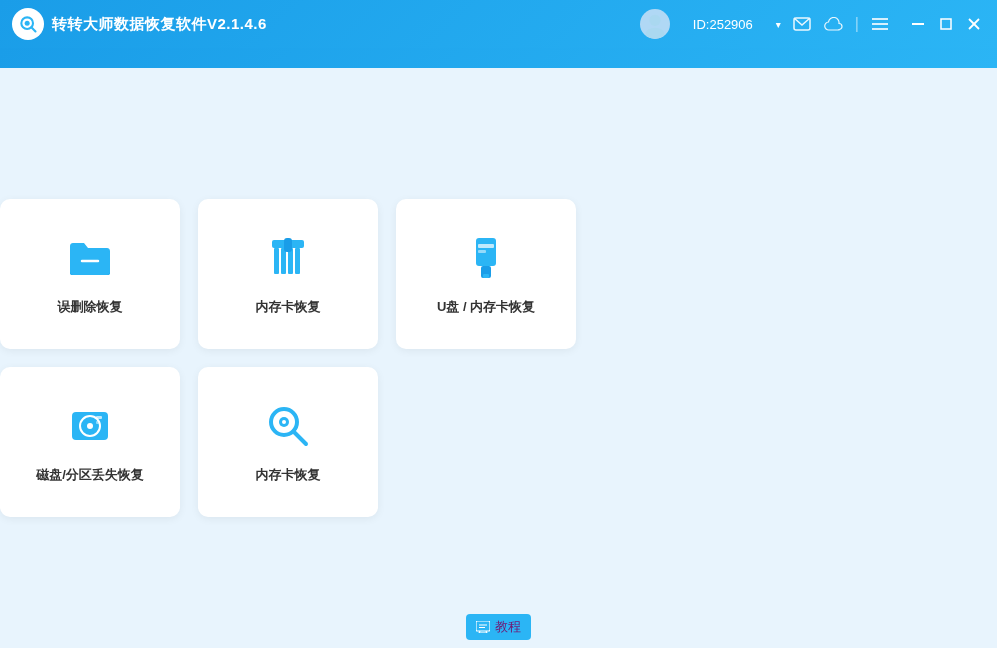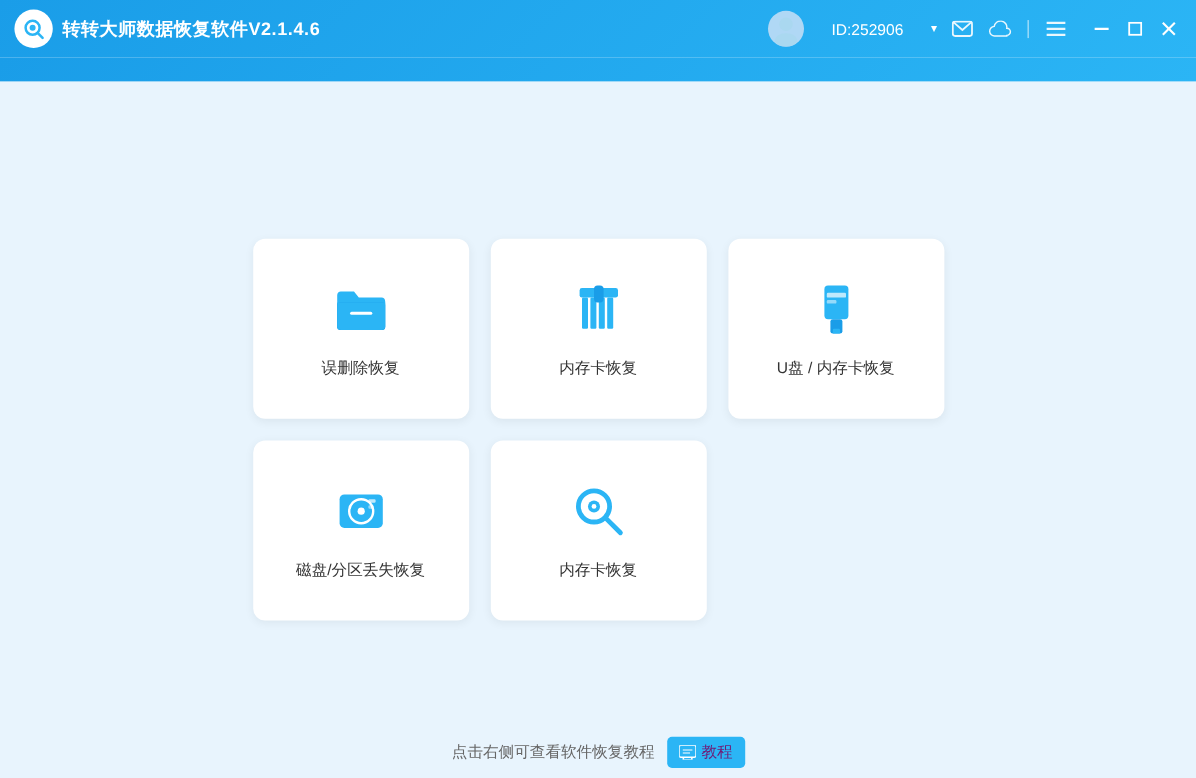--- a/index.html
+++ b/index.html
@@ -122,22 +122,23 @@
       background: linear-gradient(135deg, #1a9de8, #2bb5f5);
     }
 
     
     .main-content {
       width: 100%;
       height: calc(648px - 68px);
       background: #e8f4fd;
       display: flex;
       flex-direction: column;
-      align-items: center;
-      justify-content: center;
+      align-items: flex-start;
+      justify-content: center;
+      font-weight: bold;
     }
 
     
     .card-grid {
       display: grid;
       grid-template-columns: repeat(3, 180px);
       grid-template-rows: repeat(2, 150px);
       gap: 18px;
     }
 
@@ -345,21 +346,20 @@
           <circle cx="20" cy="20" r="2" fill="white"></circle>
         </svg>
       </div>
       <span class="card-label">内存卡恢复</span>
     </div>
 
   </div>
 </div>
 
 <div class="bottom-bar">
-  <span class="bottom-text">点击右侧可查看软件恢复教程</span>
   <button class="tutorial-btn">
     <svg width="14" height="12" viewBox="0 0 14 12" fill="white">
       <rect x="0" y="0" width="14" height="10" rx="1.5" stroke="white" stroke-width="1.2" fill="none"></rect>
       <line x1="4" y1="10" x2="3" y2="12" stroke="white" stroke-width="1.2"></line>
       <line x1="10" y1="10" x2="11" y2="12" stroke="white" stroke-width="1.2"></line>
       <line x1="3" y1="12" x2="11" y2="12" stroke="white" stroke-width="1.2"></line>
       <line x1="3" y1="4" x2="11" y2="4" stroke="white" stroke-width="1"></line>
       <line x1="3" y1="6.5" x2="9" y2="6.5" stroke="white" stroke-width="1"></line>
     </svg>
     <span>教程</span>

